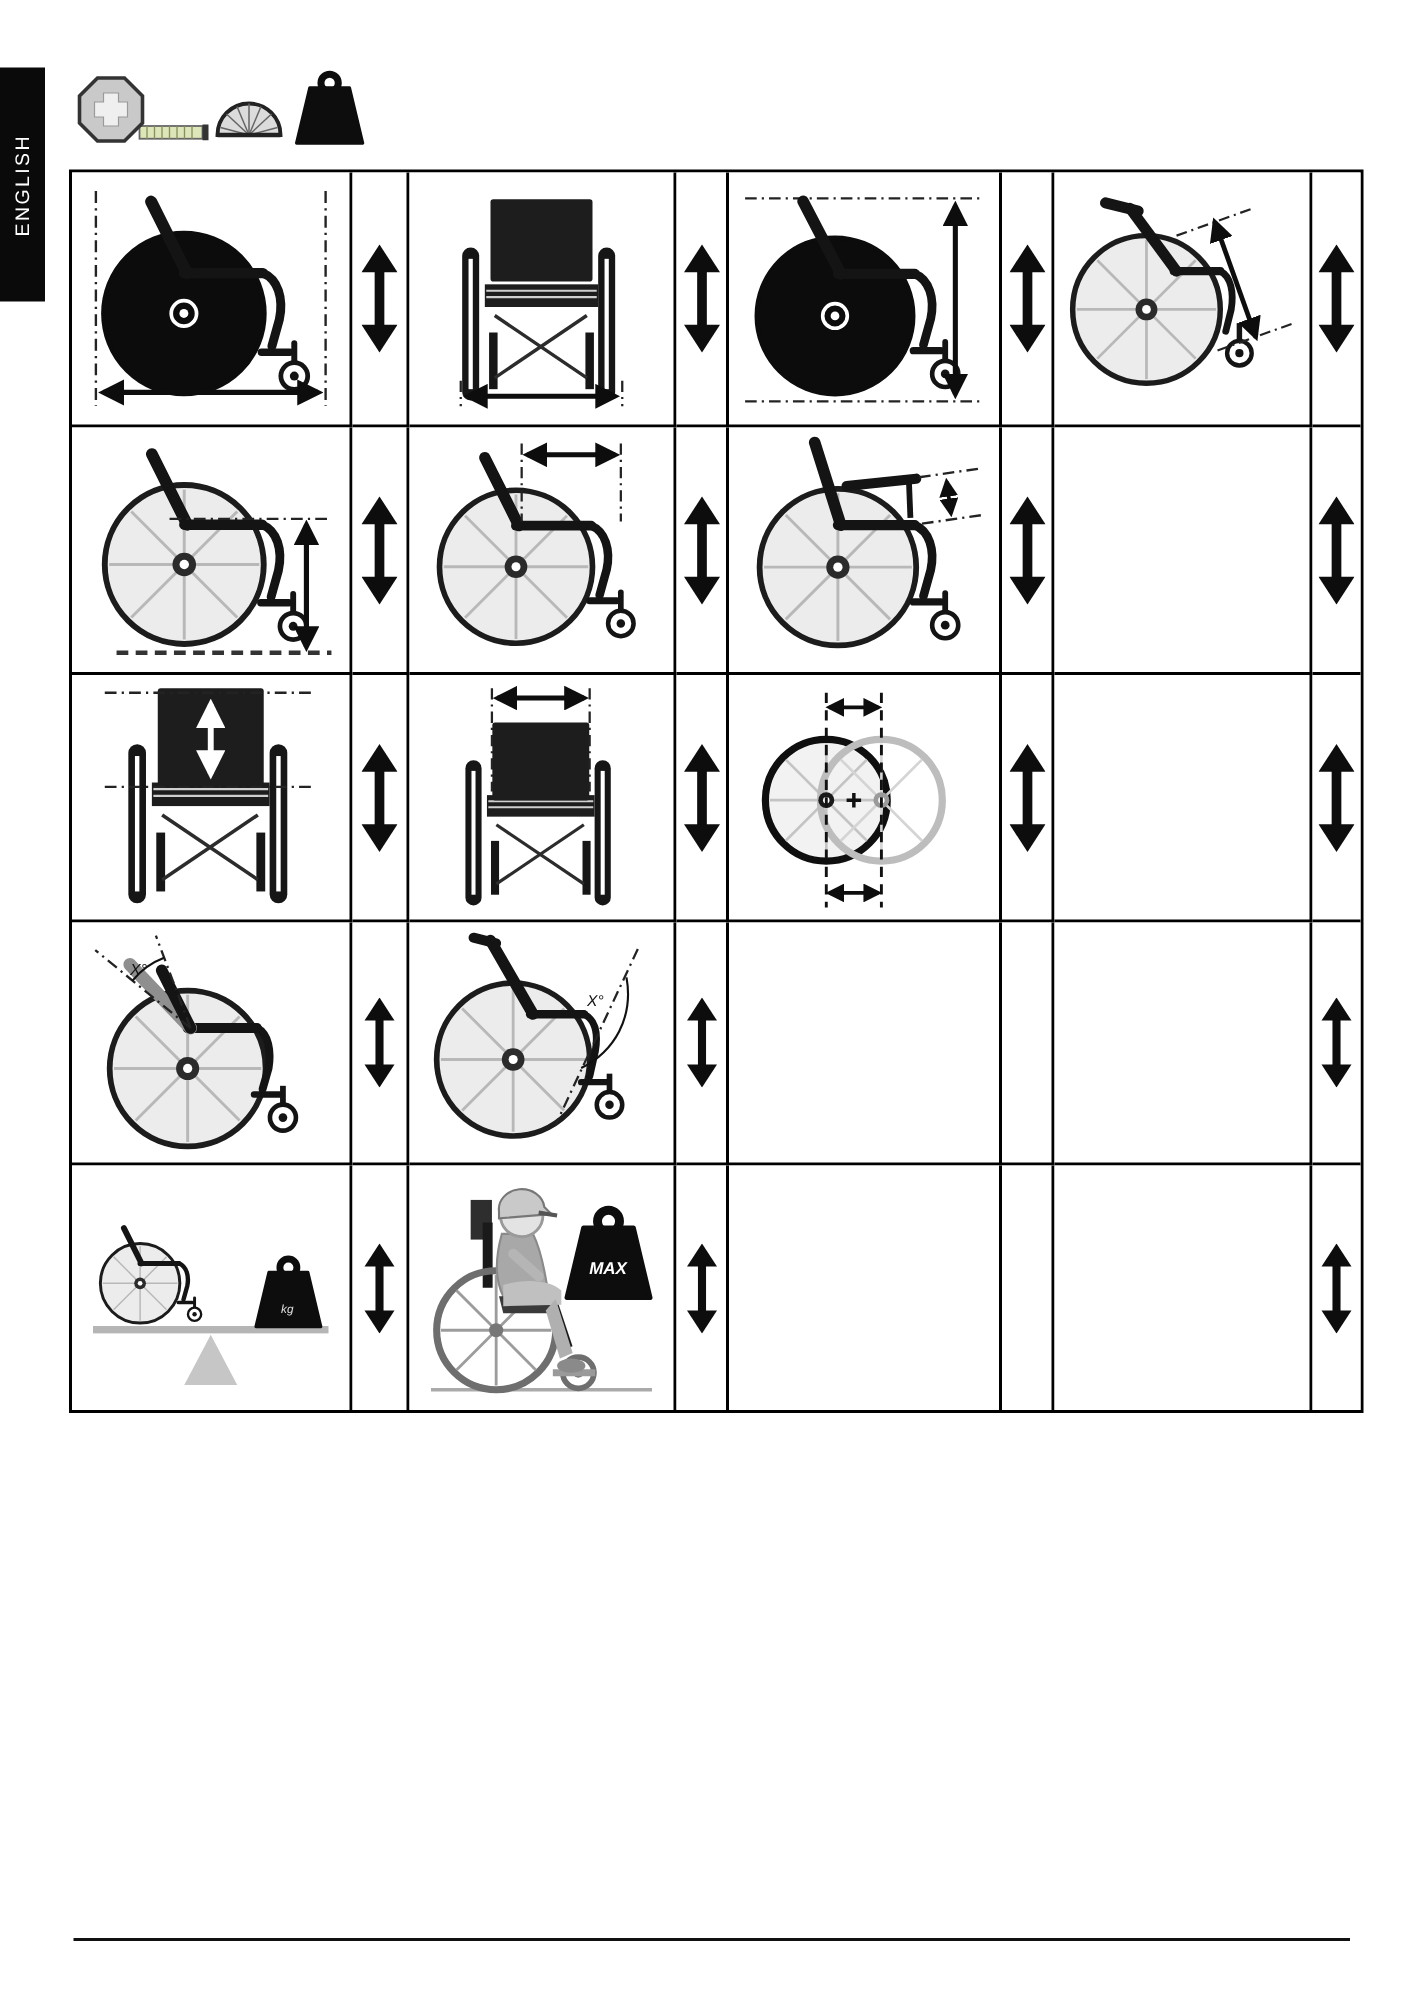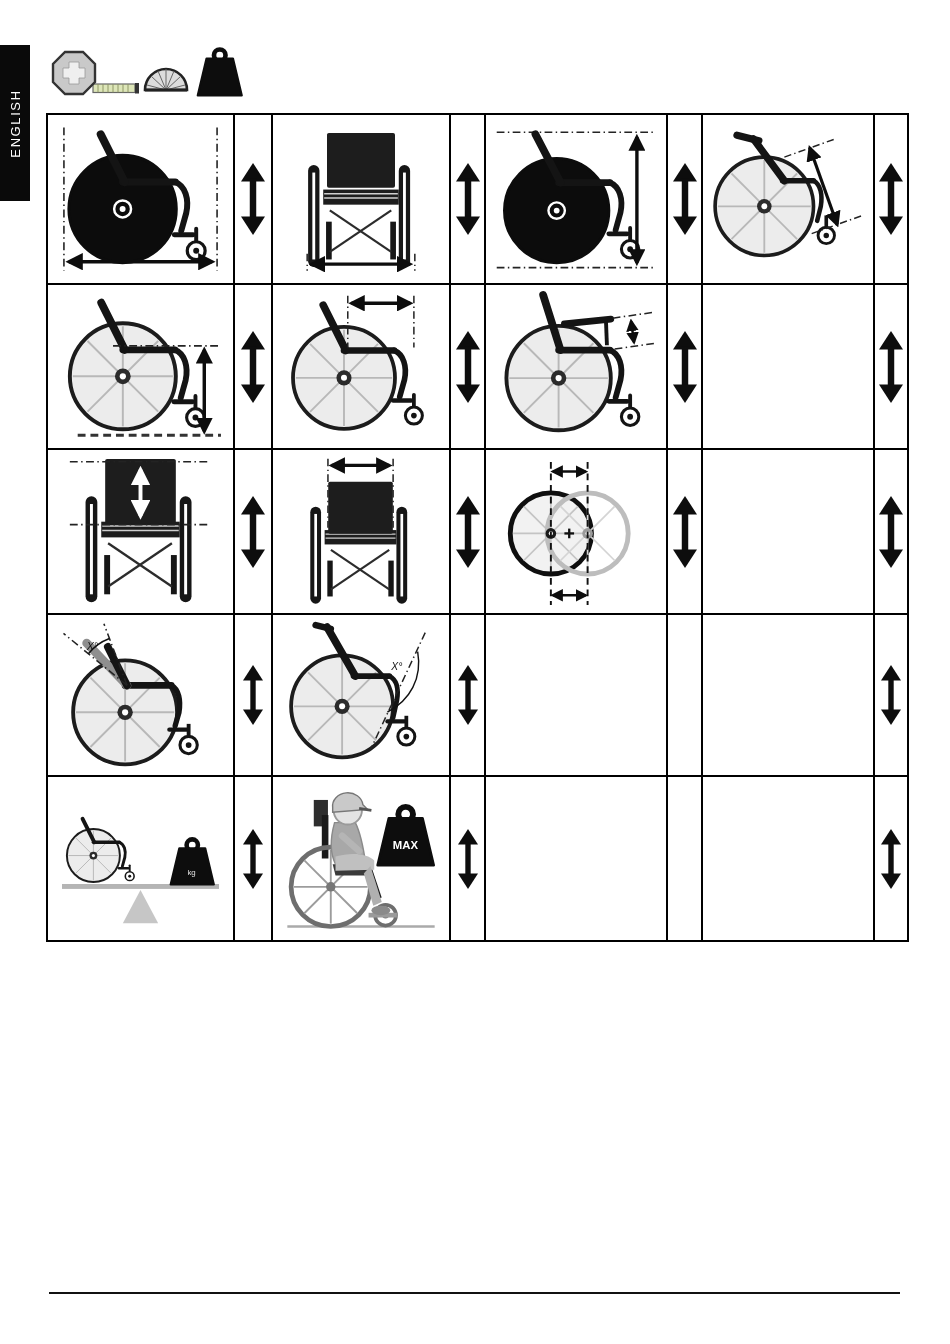--- a/index.html
+++ b/index.html
@@ -22,21 +22,21 @@
     grid-template-columns:187px 38px 178px 35px 182px 35px 172px 32px;
     grid-template-rows:170px 165px 165px 162px 163px;
     border:2.5px solid #000;background:#fff;
   }
   .cell{
     box-sizing:border-box;border-right:2.5px solid #000;border-bottom:2.5px solid #000;
     display:flex;align-items:center;justify-content:center;padding:3px;position:relative;
     background:#fff;
   }
   .cell:nth-child(8n){border-right:none;}
-  .cell:nth-child(n+33){border-bottom:none;}
+  .cell:nth-child(n+33){border-bottom:none;font-style:italic;}
   .cell svg.diag{width:100%;height:100%;display:block;}
   .acell svg{width:24px;height:74px;display:block;}
   .acell.small svg{width:22px;height:60px;}
   .dd{stroke:#232323;stroke-width:1.6;stroke-dasharray:8 3.5 1.5 3.5;fill:none;}
   .ddg{stroke:#333;stroke-width:3;stroke-dasharray:8 5;fill:none;}
   .dsh{stroke:#111;stroke-width:2;stroke-dasharray:7 5;fill:none;}
   .m{stroke:#0d0d0d;stroke-width:3.5;fill:none;}
   .mt{stroke:#0d0d0d;stroke-width:2.6;fill:none;}
   .ang{font-family:"Liberation Sans", sans-serif;font-style:italic;font-size:11px;fill:#111;}
   .wlab{font-family:"Liberation Sans", sans-serif;font-weight:bold;fill:#fff;}

